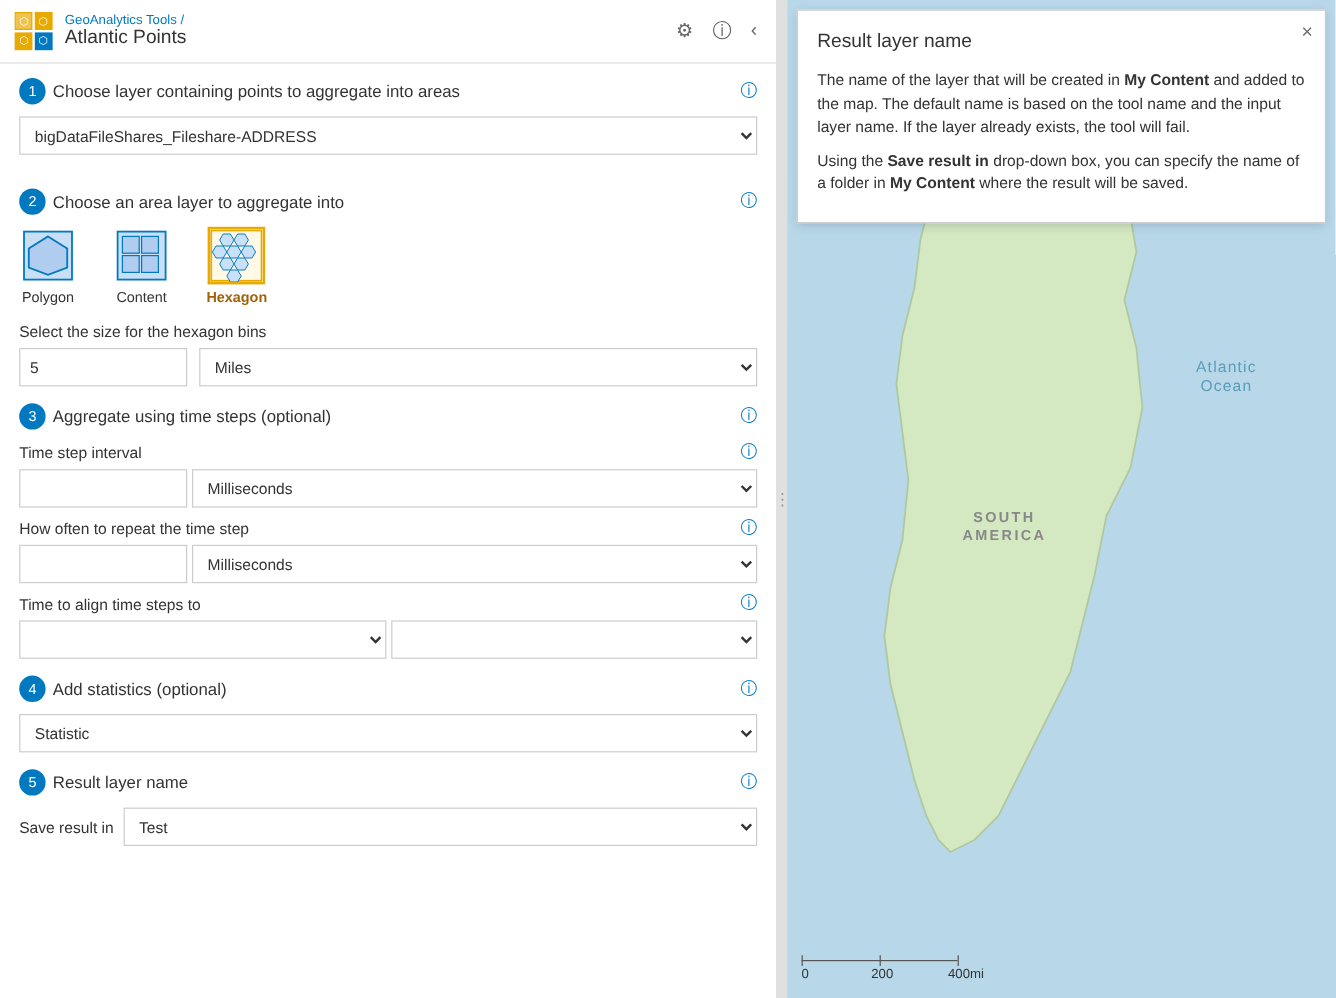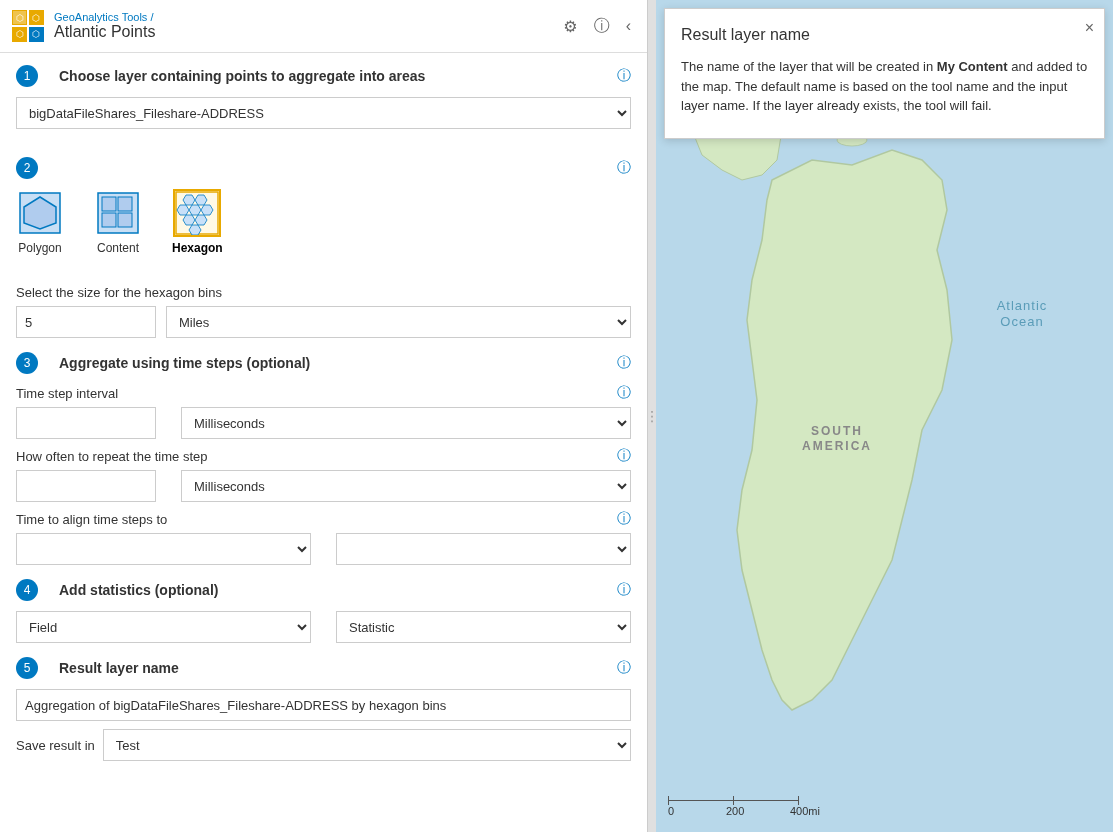--- a/index.html
+++ b/index.html
@@ -89,21 +89,21 @@
       height: 22px;
       border-radius: 50%;
       background: #0079c1;
       color: white;
       font-size: 12px;
       display: flex;
       align-items: center;
       justify-content: center;
       flex-shrink: 0;
     }
-    .section-title span { font-weight: bold; margin-left: 15px; }
+    .section-title span { font-weight: normal; }
     .info-icon {
       color: #0079c1;
       font-size: 14px;
       cursor: pointer;
     }
 
     
     select, input[type="text"] {
       border: 1px solid #ccc;
       padding: 5px 8px;
@@ -115,21 +115,21 @@
     }
     select { cursor: pointer; }
 
     .full-select { width: 100%; }
     .full-input { width: 100%; }
 
     
     .area-layer-options {
       display: flex;
       gap: 30px;
-      margin: 10px 0 30px 0;
+      margin: 10px 0 14px 0;
     }
     .area-option {
       display: flex;
       flex-direction: column;
       align-items: center;
       cursor: pointer;
       gap: 4px;
     }
     .area-option-icon {
       width: 48px;
@@ -141,21 +141,21 @@
     }
     .area-option-icon.active {
       border-color: #e8a900;
     }
     .area-option-label {
       font-size: 12px;
       color: #333;
     }
     .area-option-label.active {
       font-weight: bold;
-      color: #000000;
+      color: #a16207;
     }
 
     
     .hex-size-row {
       margin-bottom: 14px;
     }
     .hex-size-label {
       font-size: 13px;
       color: #333;
       margin-bottom: 6px;
@@ -167,21 +167,21 @@
     .hex-size-inputs input {
       width: 140px;
     }
     .hex-size-inputs select {
       flex: 1;
     }
 
     
     .two-col-row {
       display: flex;
-      gap: 25px;
+      gap: 4px;
       margin-bottom: 6px;
     }
     .two-col-row input, .two-col-row select {
       flex: 1;
     }
     .two-col-row .narrow-input {
       width: 140px;
       flex: none;
     }
 
@@ -349,20 +349,21 @@
       <span class="info-icon">ⓘ</span>
     </div>
     <select class="full-select" style="margin-bottom:14px;">
       <option>bigDataFileShares_Fileshare-ADDRESS</option>
     </select>
 
     
     <div class="section-header">
       <div class="section-title">
         <div class="step-badge">2</div>
+        <span>Choose an area layer to aggregate into</span>
       </div>
       <span class="info-icon">ⓘ</span>
     </div>
 
     
     <div class="area-layer-options">
 
       <div class="area-option">
         <div class="area-option-icon">
           <svg class="area-svg" viewBox="0 0 44 44">
@@ -485,36 +486,32 @@
     
     <div class="section-header" style="margin-top:14px;">
       <div class="section-title">
         <div class="step-badge">4</div>
         <span>Add statistics (optional)</span>
       </div>
       <span class="info-icon">ⓘ</span>
     </div>
     <div class="two-col-row">
       <select>
-        <option>Field</option>
-      </select>
-      <select>
         <option>Statistic</option>
       </select>
     </div>
 
     
     <div class="section-header" style="margin-top:14px;">
       <div class="section-title">
         <div class="step-badge">5</div>
         <span>Result layer name</span>
       </div>
       <span class="info-icon">ⓘ</span>
     </div>
-    <input type="text" class="full-input result-name-input" style="margin-bottom: 8px;" value="Aggregation of bigDataFileShares_Fileshare-ADDRESS by hexagon bins">
     <div class="save-result-row">
       <label>Save result in</label>
       <select>
         <option>Test</option>
       </select>
     </div>
 
   </div>
 </div>
 
@@ -551,17 +548,20 @@
     </svg>
 
     <div class="popup-overlay">
       <div class="popup-box">
         <div class="popup-title">Result layer name</div>
         <button class="popup-close">×</button>
         <div class="popup-text">
           <p>
             The name of the layer that will be created in <strong>My Content</strong> and added to the map. The default name is based on the tool name and the input layer name. If the layer already exists, the tool will fail.
           </p>
+          <p>
+            Using the <strong>Save result in</strong> drop-down box, you can specify the name of a folder in <strong>My Content</strong> where the result will be saved.
+          </p>
         </div>
       </div>
     </div>
   </div>
 </div>
 
 </body></html>

